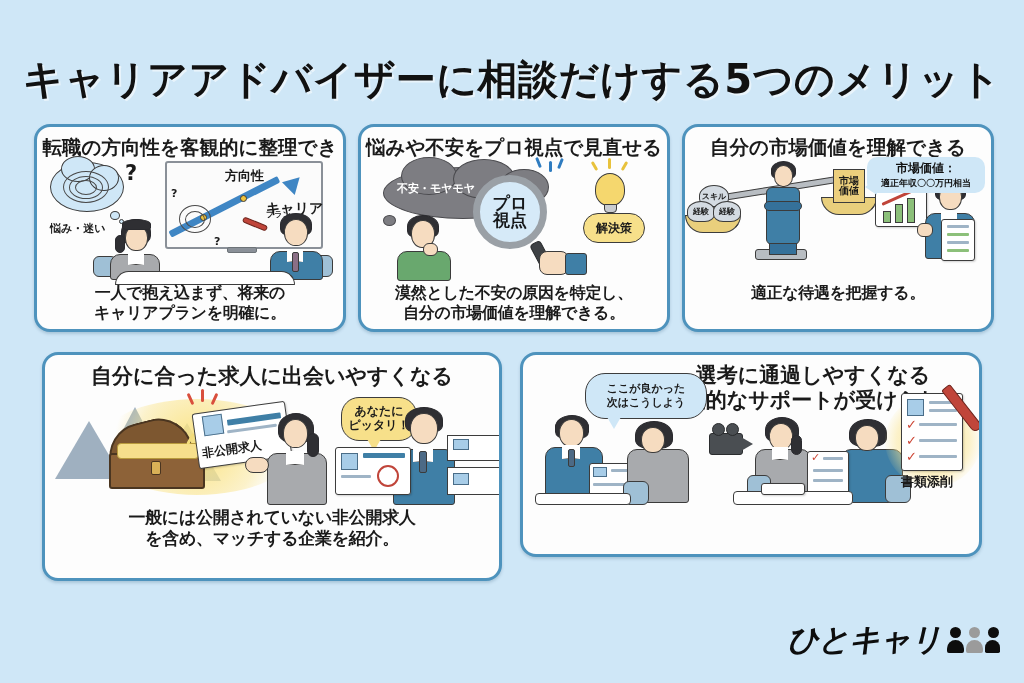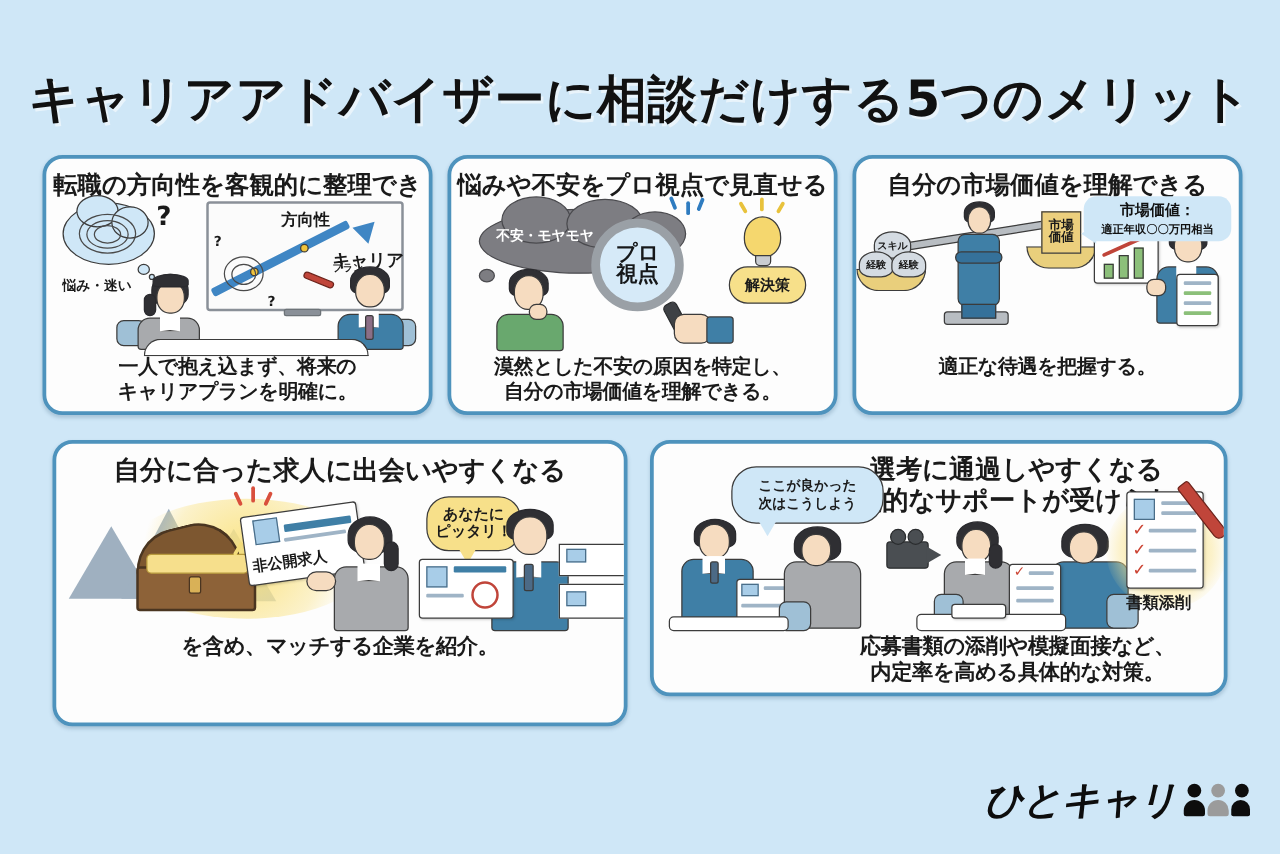--- a/index.html
+++ b/index.html
@@ -478,20 +478,21 @@
     <div class="doc-line" style="left:296px;top:84px;width:30px;height:3px;"></div>
     <div style="position:absolute;left:332px;top:74px;width:22px;height:22px;border-radius:50%;border:2.5px solid #c0453a;"></div>
 
     <div class="paper-stack" style="left:402px;top:44px;width:54px;height:26px;"></div>
     <div class="paper-stack" style="left:402px;top:76px;width:54px;height:28px;"></div>
     <div class="doc-photo" style="left:408px;top:48px;width:16px;height:11px;"></div>
     <div class="doc-photo" style="left:408px;top:82px;width:16px;height:12px;"></div>
   </div>
 
   <div class="card-caption" style="position:absolute;left:0;top:152px;width:454px;">
+    <div>一般には公開されていない非公開求人</div>
     <div>を含め、マッチする企業を紹介。</div>
   </div>
 </div>
 
 <div class="card c5">
   <div class="card-title" style="margin-left:130px;width:320px;">
     <div>選考に通過しやすくなる</div>
     <div>実践的なサポートが受けられる</div>
   </div>
 
@@ -556,24 +557,20 @@
     <div class="doc-line" style="left:396px;top:52px;width:38px;height:3px;"></div>
     <div class="doc-line" style="left:396px;top:68px;width:38px;height:3px;"></div>
     <div class="doc-line" style="left:396px;top:84px;width:38px;height:3px;"></div>
     <div class="checkmark" style="left:383px;top:46px;font-size:13px;">✓</div>
     <div class="checkmark" style="left:383px;top:62px;font-size:13px;">✓</div>
     <div class="checkmark" style="left:383px;top:78px;font-size:13px;">✓</div>
     <div class="pen" style="left:412px;top:32px;width:54px;height:11px;border-radius:3px 6px 6px 3px;transform:rotate(52deg);"></div>
     <div class="label-txt" style="left:378px;top:102px;font-size:13px;">書類添削</div>
   </div>
 
-  <div class="card-caption" style="position:absolute;left:130px;top:152px;width:322px;">
-    <div>応募書類の添削や模擬面接など、</div>
-    <div>内定率を高める具体的な対策。</div>
-  </div>
 </div>
 
 <div class="logo">
   <div class="logo-text">ひとキャリ</div>
   <div class="logo-people">
     <div class="logo-person">
       <div class="lp-head"></div>
       <div class="lp-body"></div>
     </div>
     <div class="logo-person gray">

